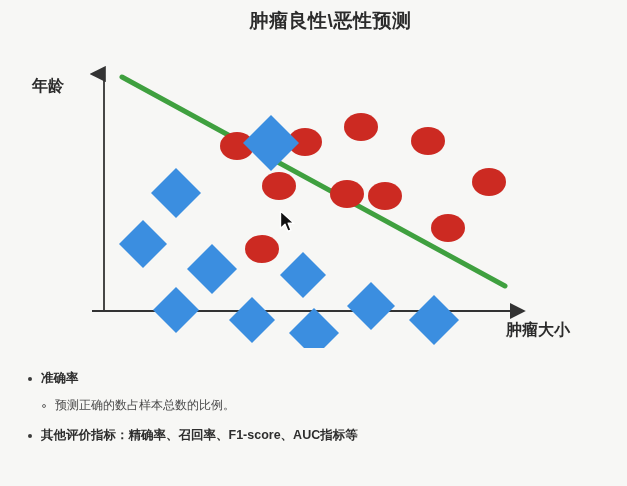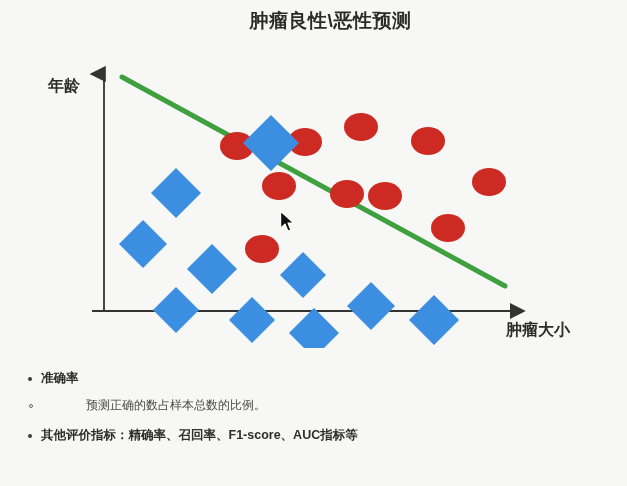--- a/index.html
+++ b/index.html
@@ -44,41 +44,41 @@
     left: 0;
     top: 0;
   }
   .axis-label {
     position: absolute;
     font-size: 16px;
     font-weight: bold;
     color: #2b2b2b;
   }
   #ylabel {
-    left: 48px;
+    left: 32px;
     top: 28px;
   }
   #xlabel {
     left: 478px;
     top: 272px;
     margin-left: 28px;
   }
   #bullets {
     position: absolute;
     left: 0;
     top: 370px;
     width: 627px;
   }
   .bullet-row {
     display: flex;
     align-items: flex-start;
     margin-bottom: 10px;
   }
   .lvl1 { padding-left: 28px; }
-  .lvl2 { padding-left: 29px; margin-top: 10px; margin-bottom: 14px; gap: 44px;}
+  .lvl2 { padding-left: 42px; margin-top: 10px; margin-bottom: 14px;}
   .dot1 {
     width: 4px; height: 4px;
     border-radius: 50%;
     background: #3a3a3a;
     margin-top: 7px;
     margin-right: 9px;
     flex: 0 0 auto;
   }
   .dot2 {
     width: 4px; height: 4px;

